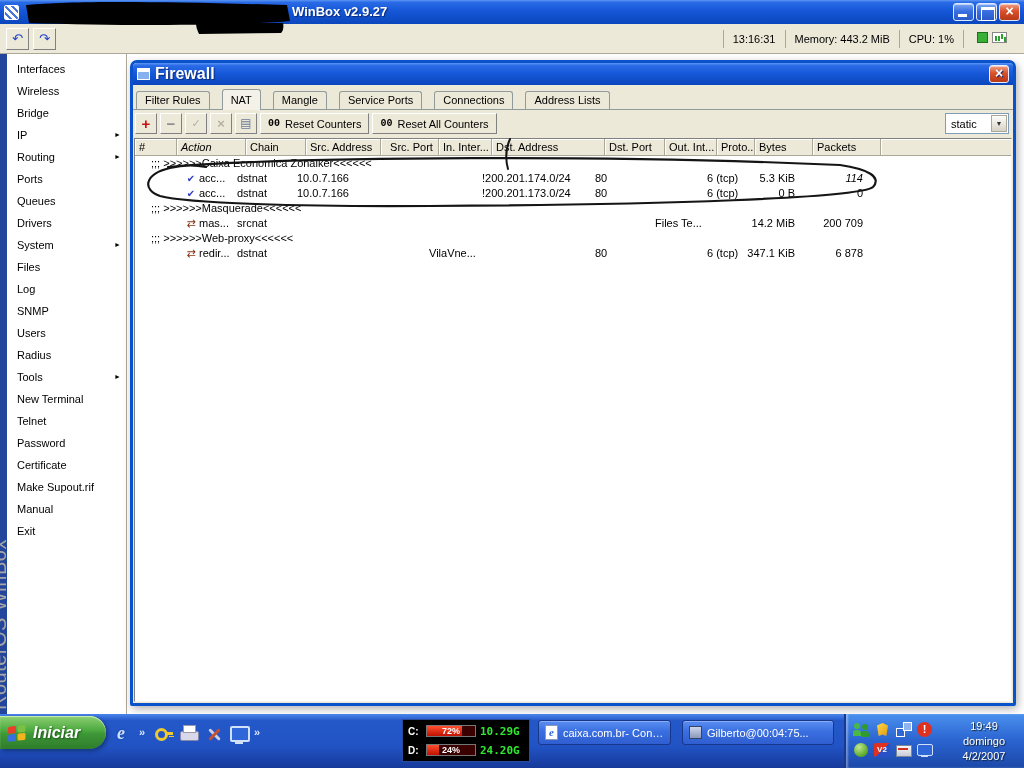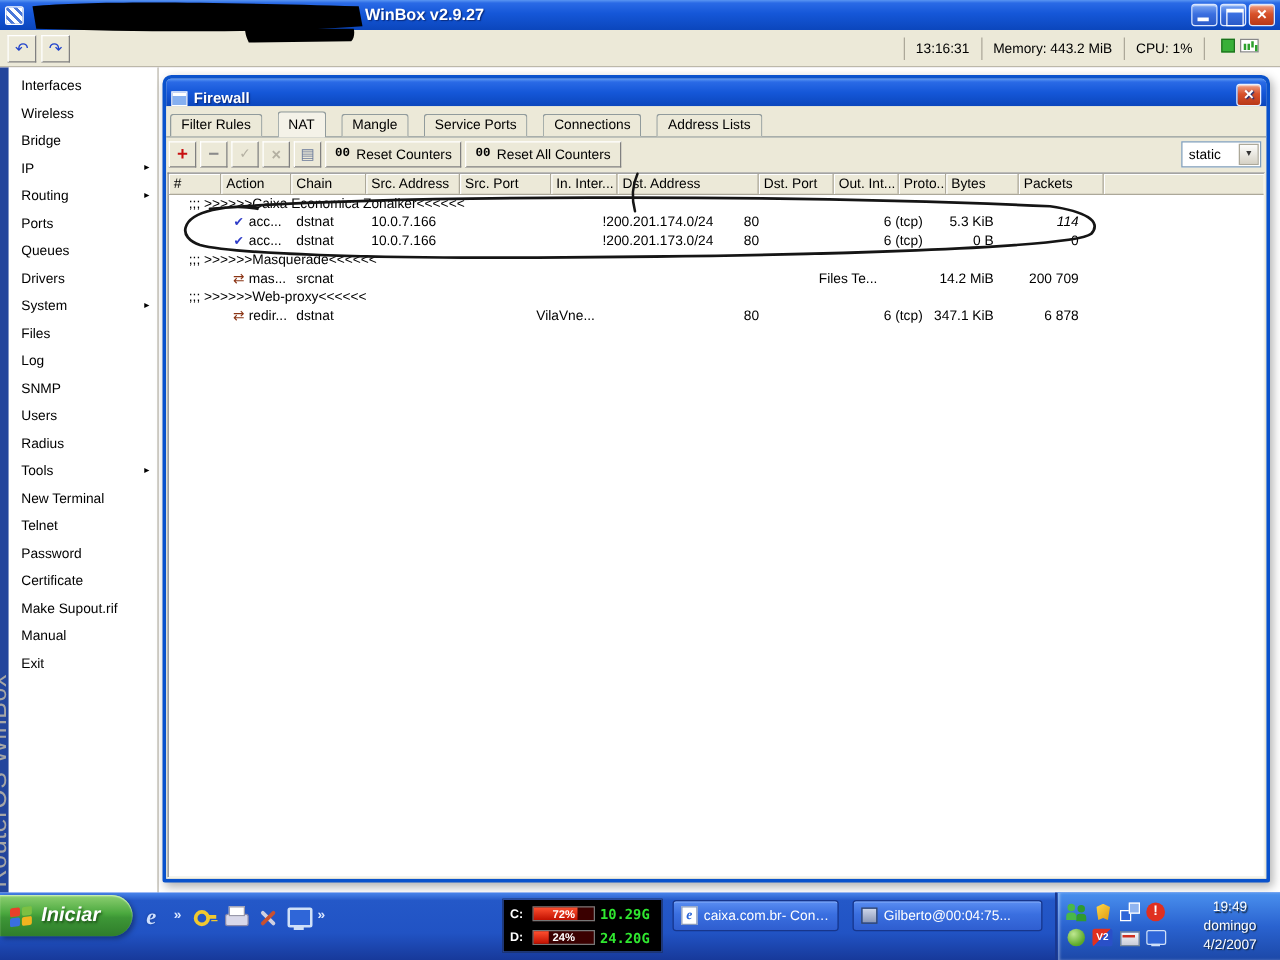--- a/index.html
+++ b/index.html
@@ -44,21 +44,21 @@
   .side-arrow{position:absolute;right:5px;top:0;font-size:7px;color:#000;}
   .brand{position:absolute;left:4px;bottom:4px;transform-origin:0 100%;transform:rotate(-90deg);
     white-space:nowrap;font-size:20px;color:#a6a6a6;letter-spacing:.5px;}
 
   .main{position:absolute;left:127px;top:0;right:0;bottom:0;background:#fff;}
 
   
   .fw{position:absolute;left:3px;top:6px;width:886px;height:646px;border:3px solid #0a52cc;
     border-radius:7px 7px 2px 2px;background:#ece9d8;box-shadow:2px 3px 8px rgba(0,0,0,.3);}
   .fw-titlebar{height:22px;background:linear-gradient(180deg,#5a96f2 0%,#2a6ae6 12%,#1557d8 50%,#0b46bc 100%);
-    border-radius:4px 4px 0 0;display:flex;align-items:flex-end;padding:0 4px;color:#fff;font-weight:bold;font-size:12px;text-shadow:1px 1px 1px #0a2a7a;}
+    border-radius:4px 4px 0 0;display:flex;align-items:center;padding:0 4px;color:#fff;font-weight:bold;font-size:16px;text-shadow:1px 1px 1px #0a2a7a;}
   .fw-icon{width:13px;height:12px;border:1px solid #fff;background:linear-gradient(180deg,#fff 0 3px,#86b0f0 3px);margin-right:5px;}
   .fw-close{margin-left:auto;width:20px;height:18px;border:1px solid #e8f0ff;border-radius:3px;position:relative;
     background:linear-gradient(180deg,#f0a086,#d8512a 45%,#b83818);box-shadow:inset 0 1px 0 rgba(255,255,255,.5);}
   .fw-body{position:absolute;left:0;right:0;top:22px;bottom:0;background:#ece9d8;}
 
   .tabs{display:flex;align-items:flex-end;height:25px;padding:4px 0 0 3px;border-bottom:1px solid #919b9c;}
   .tab{padding:0 8px;border:1px solid #919b9c;border-bottom:none;background:#ece9d8;margin-right:12px;
     border-radius:3px 3px 0 0;height:18px;line-height:17px;cursor:default;white-space:nowrap;}
   .tab.active{height:21px;line-height:20px;margin-bottom:-1px;background:#f4f2e8;}
 
@@ -249,24 +249,24 @@
               <span>Reset All Counters</span>
             </span>
             <span class="dropdown">
               <span>static</span>
               <span class="dd-btn">▼</span>
             </span>
           </div>
           <div class="table">
             <div class="thead" id="fw-thead">
                 <span class="th" style="width: 42px;">#</span>
-                <span class="th" style="width: 56px;">Action</span>
+                <span class="th" style="width: 69px; font-style: italic;">Action</span>
                 <span class="th" style="width: 60px;">Chain</span>
                 <span class="th" style="width: 75px;">Src. Address</span>
-                <span class="th" style="width: 73px;">Src. Port</span>
+                <span class="th" style="width: 58px; text-align: center;">Src. Port</span>
                 <span class="th" style="width: 53px;">In. Inter...</span>
                 <span class="th" style="width: 113px;">Dst. Address</span>
                 <span class="th" style="width: 60px;">Dst. Port</span>
                 <span class="th" style="width: 52px;">Out. Int...</span>
                 <span class="th" style="width: 38px;">Proto...</span>
                 <span class="th" style="width: 58px;">Bytes</span>
                 <span class="th" style="width: 68px;">Packets</span>
                 <span class="th fill"></span>
               </div>
             <div class="tbody" id="fw-tbody">

